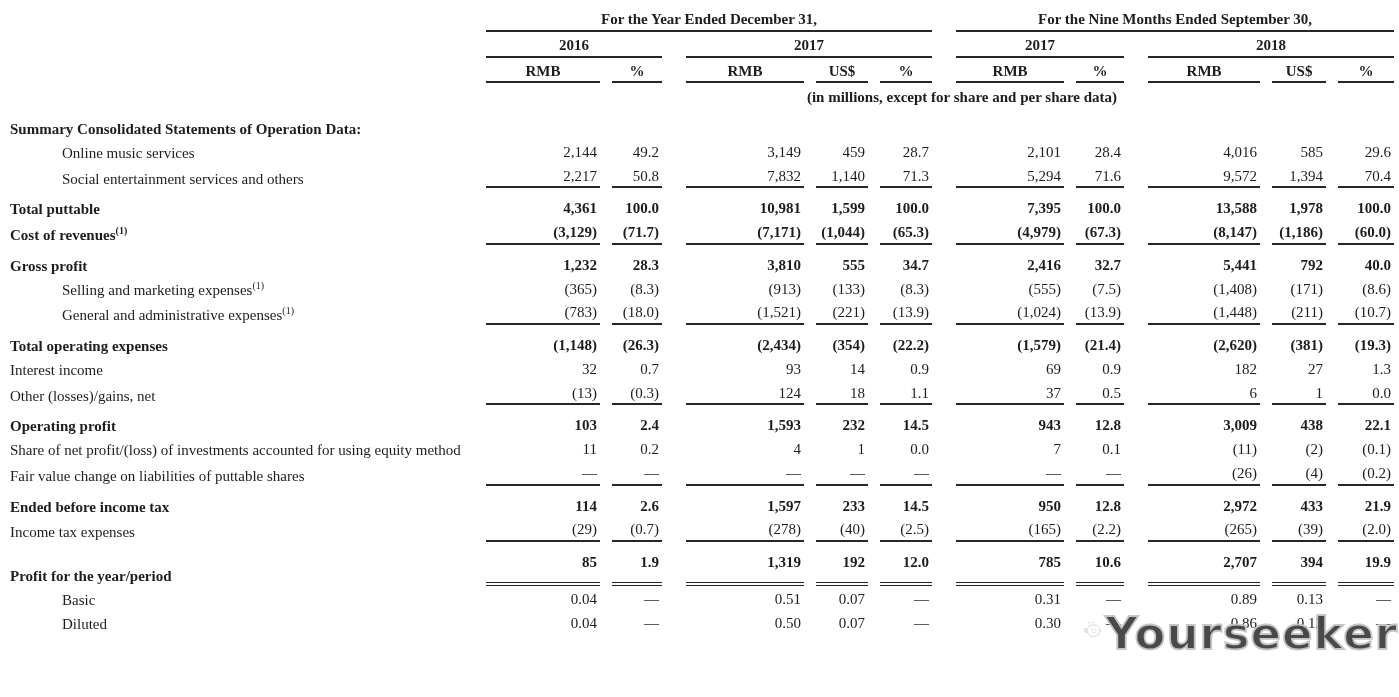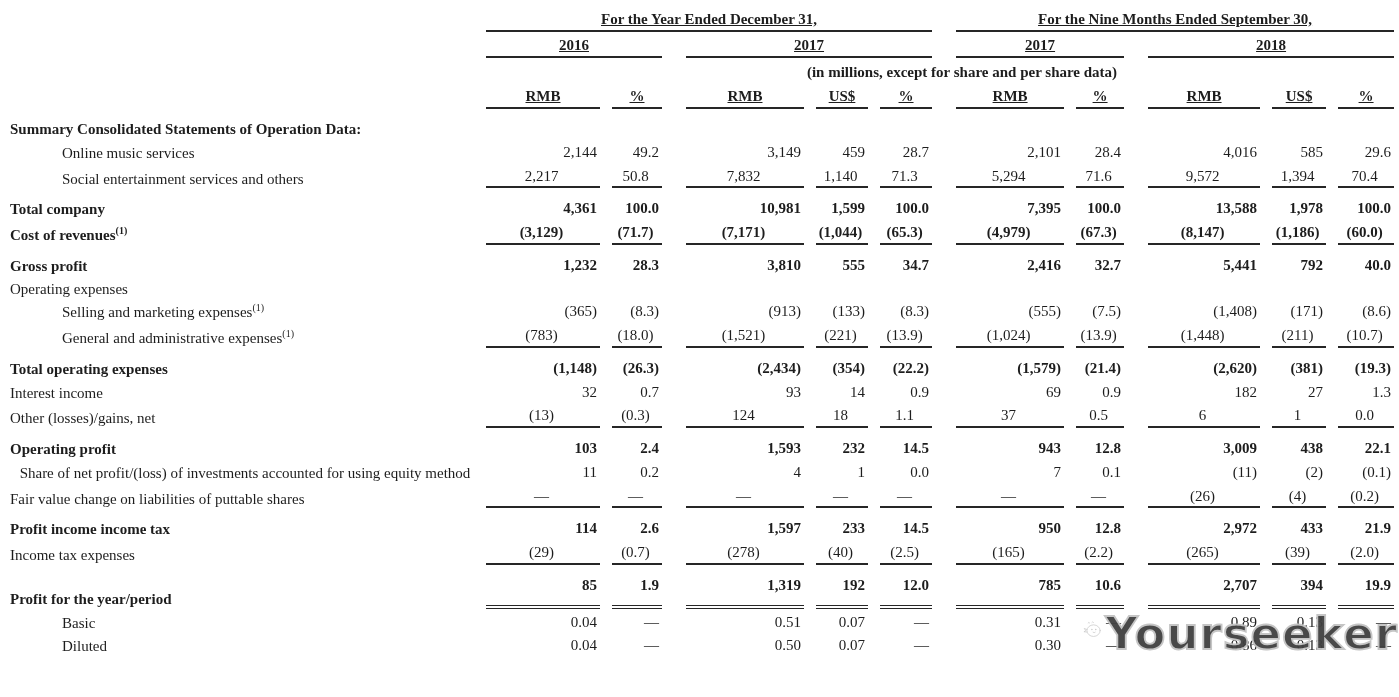--- a/index.html
+++ b/index.html
@@ -5,33 +5,33 @@
   html,body { margin:0; padding:0; background:#ffffff; }
   .page {
     position:relative; width:1399px; height:697px; overflow:hidden;
     background:#ffffff; color:#1d1d1d;
     font-family:"Liberation Serif","DejaVu Serif",serif;
   }
   table.fin { border-collapse:collapse; table-layout:fixed; width:1394px; margin:8px 0 0 0; }
   td { vertical-align:bottom; padding:2px 0; font-size:15px; line-height:1.25; overflow:visible; }
   td.lbl { padding-left:10px; }
   td.lbl.ind { padding-left:62px; }
-  td.lbl.hang { padding-left:34px; text-indent:-24px;text-align:center; }
+  td.lbl.hang { padding-left:34px; text-indent:-24px; }
   .b { font-weight:bold; }
   td.num { text-align:right; white-space:nowrap; }
   td.num .u { margin-left:12px; padding:0 3px 1px 0; }
   td.num.gs1 .u { margin-left:6px; }
   td.num.gs .u { margin-left:24px; }
-  td.num.r1 .u { border-bottom:2px solid #262626;text-align:center; }
+  td.num.r1 .u { border-bottom:2px solid #262626; }
   td.num.r2 .u { border-bottom:4px double #262626; padding-bottom:10px; }
   tr.sp td { padding-top:9px; }
   sup { font-size:10px; line-height:0; }
   
   td.hc { text-align:center; font-weight:bold; white-space:nowrap; }
-  td.hc .u { margin-left:12px; padding-bottom:1px; border-bottom:2px solid #262626;text-decoration:underline; }
+  td.hc .u { margin-left:12px; padding-bottom:1px; border-bottom:2px solid #262626; }
   td.hc.gs1 .u { margin-left:6px; }
   td.hc.gs .u { margin-left:24px; }
   td.units { text-align:center; font-weight:bold; padding-left:50px; padding-top:3px; padding-bottom:4px; }
   
   .wm {
     position:absolute; left:1082px; top:590px; width:316px; height:78px;
     display:flex; align-items:center; pointer-events:none; opacity:0.95;
   }
   .wm-text {
     font-family:"DejaVu Sans","Liberation Sans",sans-serif;
@@ -79,54 +79,54 @@
           </td>
         <td class="hc gs" colspan="2">
             <div class="u">2017</div>
           </td>
         <td class="hc gs" colspan="3">
             <div class="u">2018</div>
           </td>
       </tr>
       <tr>
         <td></td>
-        <td class="units" colspan="10">(in millions, except for share and per share data)</td>
+        <td class="hc gs1">
+            <div class="u">RMB</div>
+          </td>
+        <td class="hc">
+            <div class="u">%</div>
+          </td>
+        <td class="hc gs">
+            <div class="u">RMB</div>
+          </td>
+        <td class="hc">
+            <div class="u">US$</div>
+          </td>
+        <td class="hc">
+            <div class="u">%</div>
+          </td>
+        <td class="hc gs">
+            <div class="u">RMB</div>
+          </td>
+        <td class="hc">
+            <div class="u">%</div>
+          </td>
+        <td class="hc gs">
+            <div class="u">RMB</div>
+          </td>
+        <td class="hc">
+            <div class="u">US$</div>
+          </td>
+        <td class="hc">
+            <div class="u">%</div>
+          </td>
       </tr>
       <tr>
         <td></td>
-        <td class="hc gs1">
-            <div class="u">RMB</div>
-          </td>
-        <td class="hc">
-            <div class="u">%</div>
-          </td>
-        <td class="hc gs">
-            <div class="u">RMB</div>
-          </td>
-        <td class="hc">
-            <div class="u">US$</div>
-          </td>
-        <td class="hc">
-            <div class="u">%</div>
-          </td>
-        <td class="hc gs">
-            <div class="u">RMB</div>
-          </td>
-        <td class="hc">
-            <div class="u">%</div>
-          </td>
-        <td class="hc gs">
-            <div class="u">RMB</div>
-          </td>
-        <td class="hc">
-            <div class="u">US$</div>
-          </td>
-        <td class="hc">
-            <div class="u">%</div>
-          </td>
+        <td class="units" colspan="10">(in millions, except for share and per share data)</td>
       </tr>
     </tbody>
     <tbody id="tbody">
         <tr class="sp">
           <td class="lbl b"><span>Summary Consolidated Statements of Operation Data:</span></td>
           <td colspan="10"></td>
         </tr>
         <tr>
           <td class="lbl ind"><span>Online music services</span></td>
           <td class="num gs1">
@@ -187,21 +187,21 @@
             <div class="u">9,572</div>
           </td>
           <td class="num r1">
             <div class="u">1,394</div>
           </td>
           <td class="num r1">
             <div class="u">70.4</div>
           </td>
         </tr>
         <tr class="sp">
-          <td class="lbl b"><span>Total company</span></td>
+          <td class="lbl b"><span>Total puttable</span></td>
           <td class="num b gs1">
             <div class="u">4,361</div>
           </td>
           <td class="num b">
             <div class="u">100.0</div>
           </td>
           <td class="num b gs">
             <div class="u">10,981</div>
           </td>
           <td class="num b">
@@ -286,24 +286,20 @@
             <div class="u">5,441</div>
           </td>
           <td class="num b">
             <div class="u">792</div>
           </td>
           <td class="num b">
             <div class="u">40.0</div>
           </td>
         </tr>
         <tr>
-          <td class="lbl"><span>Operating expenses</span></td>
-          <td colspan="10"></td>
-        </tr>
-        <tr>
           <td class="lbl ind"><span>Selling and marketing expenses</span><sup>(1)</sup></td>
           <td class="num gs1">
             <div class="u">(365)</div>
           </td>
           <td class="num">
             <div class="u">(8.3)</div>
           </td>
           <td class="num gs">
             <div class="u">(913)</div>
           </td>
@@ -554,21 +550,21 @@
             <div class="u">(26)</div>
           </td>
           <td class="num r1">
             <div class="u">(4)</div>
           </td>
           <td class="num r1">
             <div class="u">(0.2)</div>
           </td>
         </tr>
         <tr class="sp">
-          <td class="lbl b"><span>Profit income income tax</span></td>
+          <td class="lbl b"><span>Ended before income tax</span></td>
           <td class="num b gs1">
             <div class="u">114</div>
           </td>
           <td class="num b">
             <div class="u">2.6</div>
           </td>
           <td class="num b gs">
             <div class="u">1,597</div>
           </td>
           <td class="num b">

